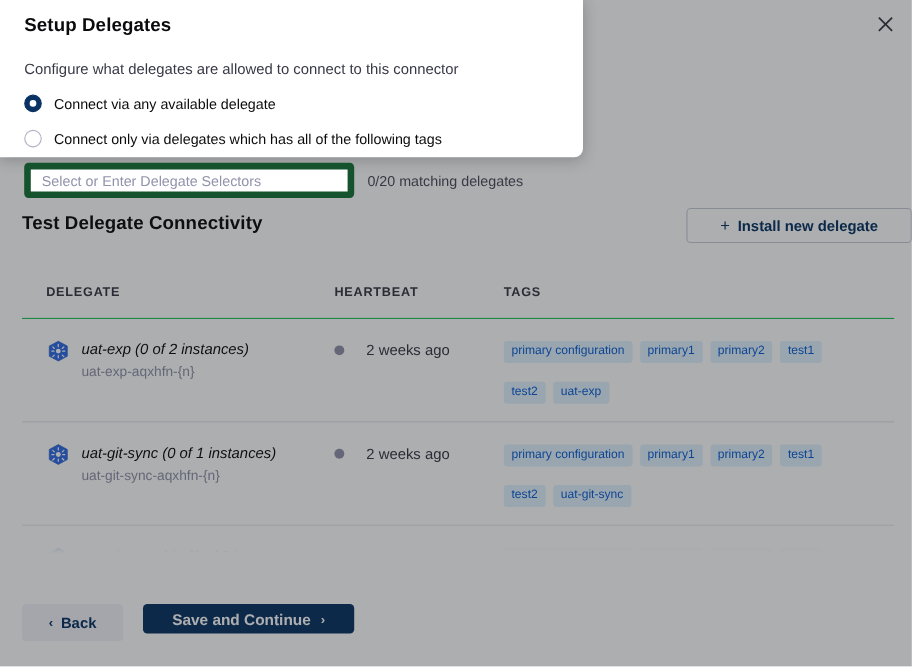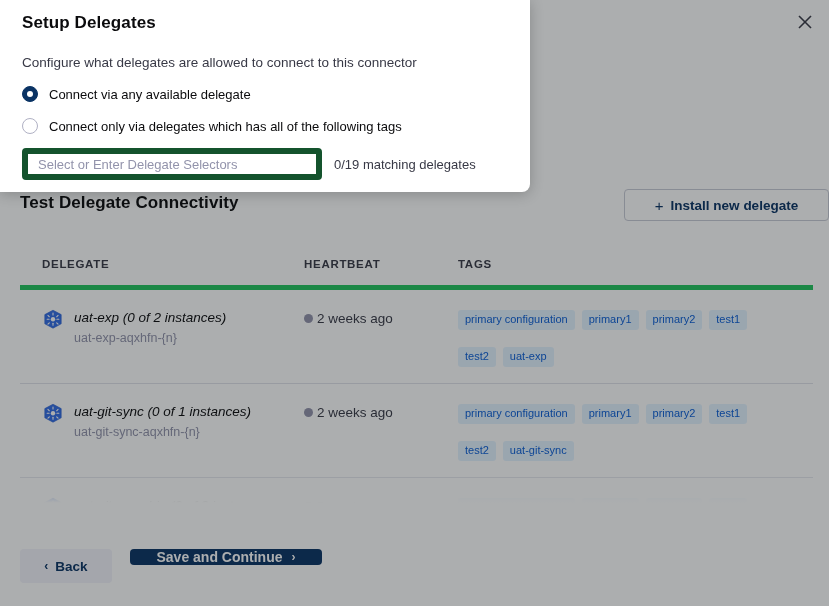--- a/index.html
+++ b/index.html
@@ -73,21 +73,21 @@
     position: absolute;
     left: 20px; top: 242px;
     width: 793px;
     height: 266px;
     overflow: hidden;
   }
   .thead {
     display: flex;
     align-items: center;
     height: 48px;
-    border-bottom: 5px solid #22c55e;
+    border-bottom: 1px solid #22c55e;
     padding: 0 22px;
   }
   .th {
     font-size: 11.5px;
     font-weight: bold;
     letter-spacing: 0.7px;
     color: #383946;
   }
   .col-delegate { width: 262px; }
   .col-heartbeat { width: 154px; }
@@ -125,21 +125,21 @@
     color: #9293ab;
     line-height: 1.5;
     margin-top: 1px;
     white-space: nowrap;
   }
 
   .hb-cell {
     width: 154px;
     display: flex;
     align-items: center;
-    gap: 4px;
+    gap: 20px;
     padding-top: 3px;
   }
   .hb-dot {
     width: 9px; height: 9px;
     border-radius: 50%;
     background: #9293ab;
     flex: 0 0 auto;
   }
   .hb-text {
     font-size: 13.5px;
@@ -193,21 +193,21 @@
     font-weight: bold;
     display: flex;
     align-items: center;
     justify-content: center;
     gap: 7px;
     cursor: pointer;
   }
   .btn-save {
     position: absolute;
     left: 130px; top: 549px;
-    width: 192px; height: 16px;
+    width: 192px; height: 27px;
     border-radius: 4px;
     background: #0a3364;
     border: none;
     color: #ffffff;
     font-size: 14px;
     font-weight: bold;
     display: flex;
     align-items: center;
     justify-content: center;
     gap: 9px;
@@ -220,21 +220,21 @@
     position: absolute;
     inset: 0;
     background: rgba(16,22,26,0.35);
   }
 
   
   .modal {
     position: absolute;
     left: 0; top: 0;
     width: 530px;
-    height: 192px;
+    height: 143px;
     background: #ffffff;
     border-radius: 0 0 8px 0;
     box-shadow: 0 2px 14px rgba(0,0,0,0.22);
     padding: 0 22px;
   }
   .modal-title {
     font-size: 17px;
     font-weight: bold;
     color: #0b0b0d;
     margin: 0;
@@ -463,17 +463,17 @@
       <span class="radio-label">Connect via any available delegate</span>
     </div>
 
     <div class="radio-row">
       <span class="radio"></span>
       <span class="radio-label">Connect only via delegates which has all of the following tags</span>
     </div>
 
     <div class="field-row">
       <input class="selector-input" type="text" placeholder="Select or Enter Delegate Selectors" style="">
-      <span class="match-text">0/19 matching delegates</span>
+      <span class="match-text">0/20 matching delegates</span>
     </div>
   </div>
 
 </div>
 
 </body></html>

